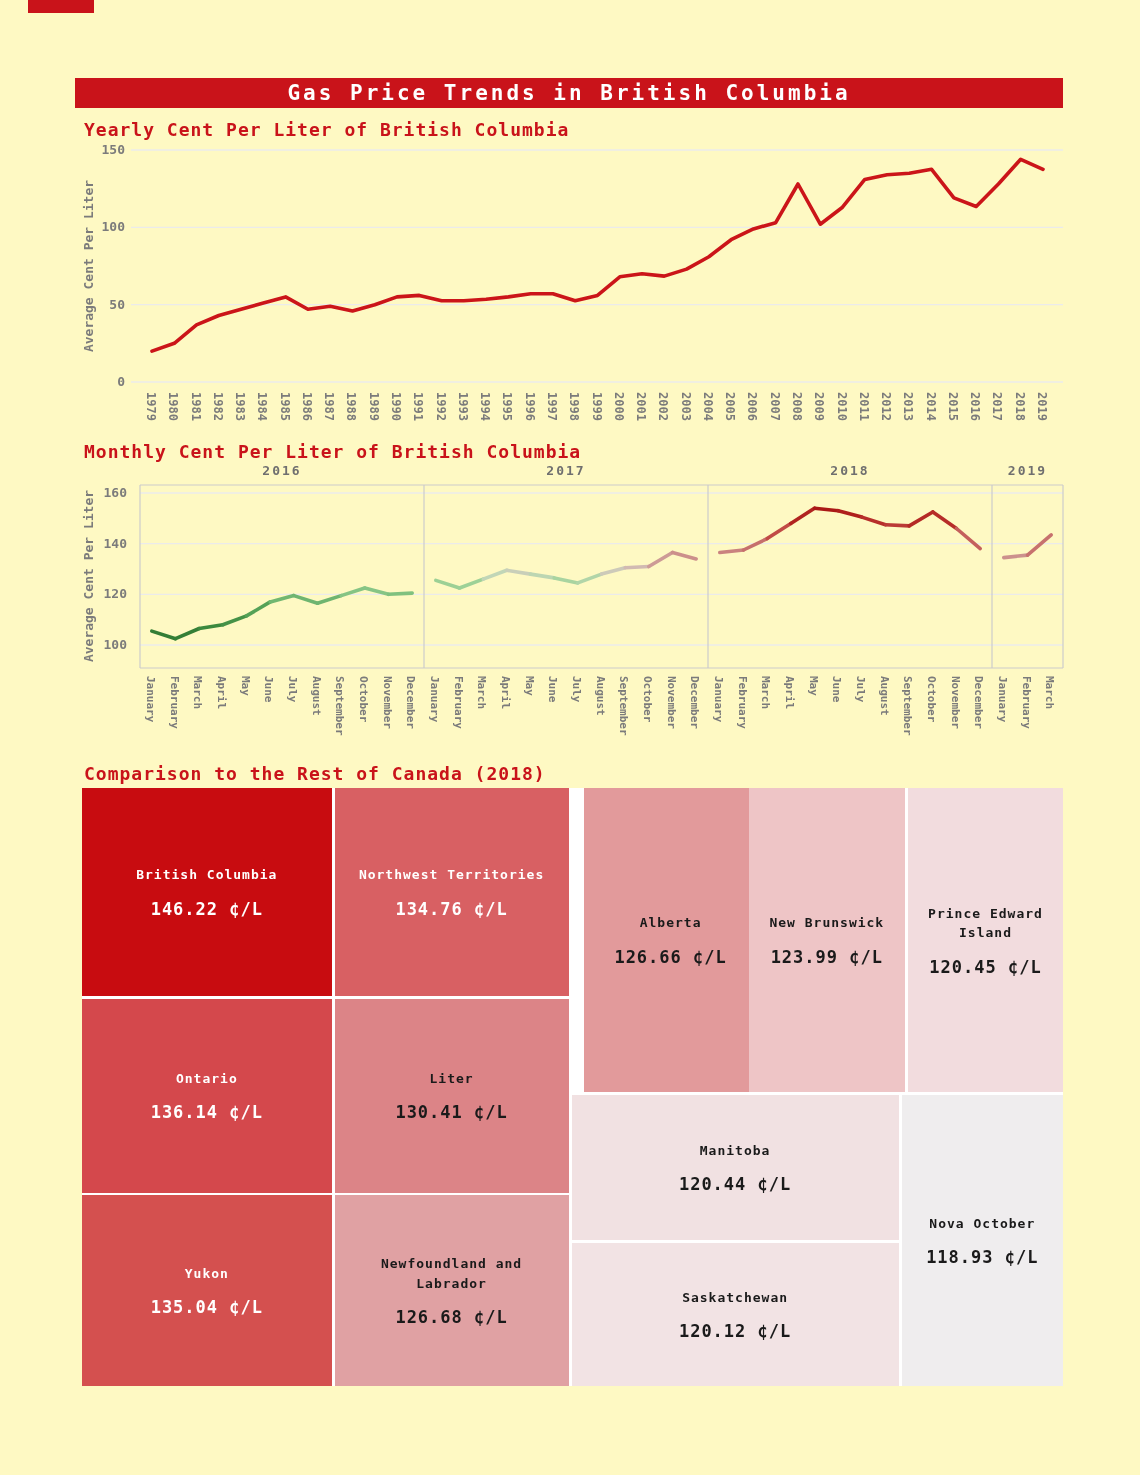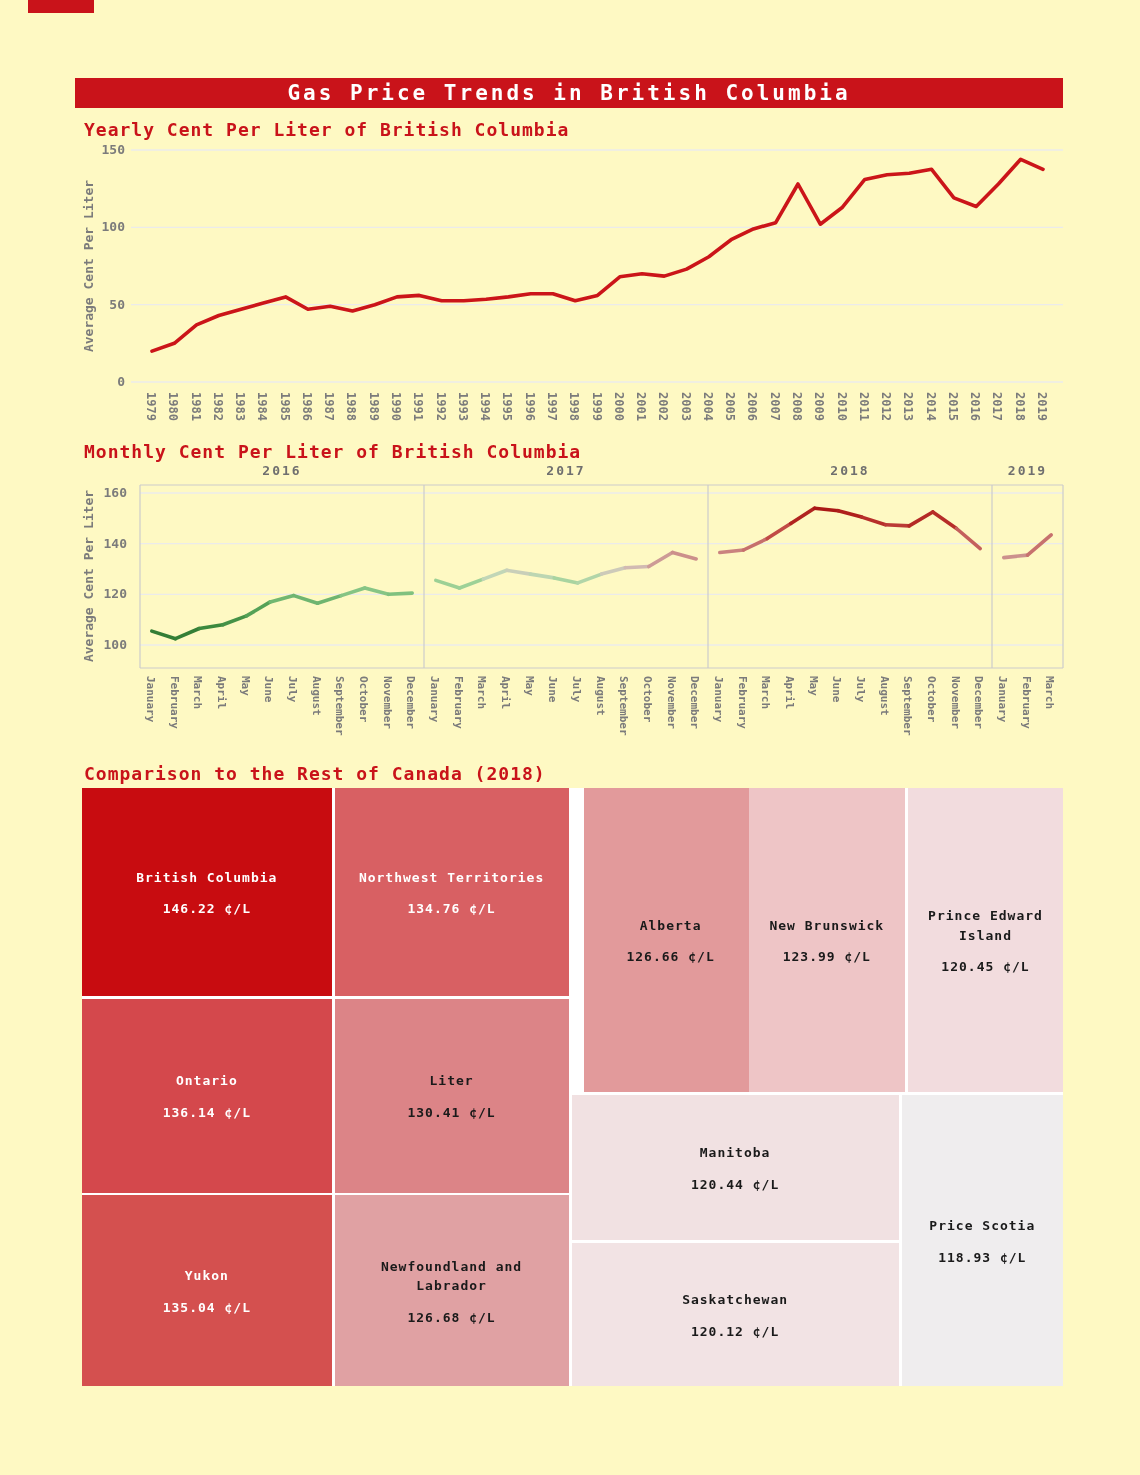--- a/index.html
+++ b/index.html
@@ -12,21 +12,21 @@
   .sec-title{position:absolute;left:84px;color:#c9131a;font-weight:bold;font-size:18px;letter-spacing:1px;white-space:nowrap;}
   #yearly-title{top:119px;}
   #monthly-title{top:441px;}
   #treemap-title{top:763px;}
   #yearly-svg{position:absolute;left:75px;top:138px;}
   #monthly-svg{position:absolute;left:75px;top:458px;}
   #treemap{position:absolute;left:82px;top:788px;width:981px;height:598px;background:#ffffff;}
   .tm-cell{position:absolute;display:flex;flex-direction:column;align-items:center;justify-content:center;
            text-align:center;box-sizing:border-box;padding:2px;}
   .tm-name{font-weight:bold;font-size:13px;letter-spacing:1px;line-height:1.5;max-width:92%;}
-  .tm-value{font-weight:bold;font-size:13px;letter-spacing:1px;margin-top:14px;white-space:nowrap;}
+  .tm-value{font-weight:bold;font-size:17px;letter-spacing:1px;margin-top:14px;white-space:nowrap;}
   svg text{font-family:"DejaVu Sans Mono","Liberation Mono",monospace;}
 </style>
 </head>
 <body>
 
 <div id="page">
   <div id="corner-mark"></div>
 
   <div id="banner">
     <span class="t">Gas Price Trends in British Columbia</span>
@@ -253,17 +253,17 @@
       </div>
       <div class="tm-cell" style="left: 25.75%; top: 68.1%; width: 23.85%; height: 31.9%; background: rgb(224, 161, 163); color: rgb(26, 26, 26);">
         <div class="tm-name">Newfoundland and Labrador</div>
         <div class="tm-value">126.68 ¢/L</div>
       </div>
       <div class="tm-cell" style="left: 49.9%; top: 76.05%; width: 33.35%; height: 23.95%; background: rgb(242, 227, 228); color: rgb(26, 26, 26);">
         <div class="tm-name">Saskatchewan</div>
         <div class="tm-value">120.12 ¢/L</div>
       </div>
       <div class="tm-cell" style="left: 83.55%; top: 51.4%; width: 16.45%; height: 48.6%; background: rgb(239, 237, 238); color: rgb(26, 26, 26);">
-        <div class="tm-name">Price Scotia</div>
+        <div class="tm-name">Nova October</div>
         <div class="tm-value">118.93 ¢/L</div>
       </div>
     </div>
 </div>
 
 </body></html>

